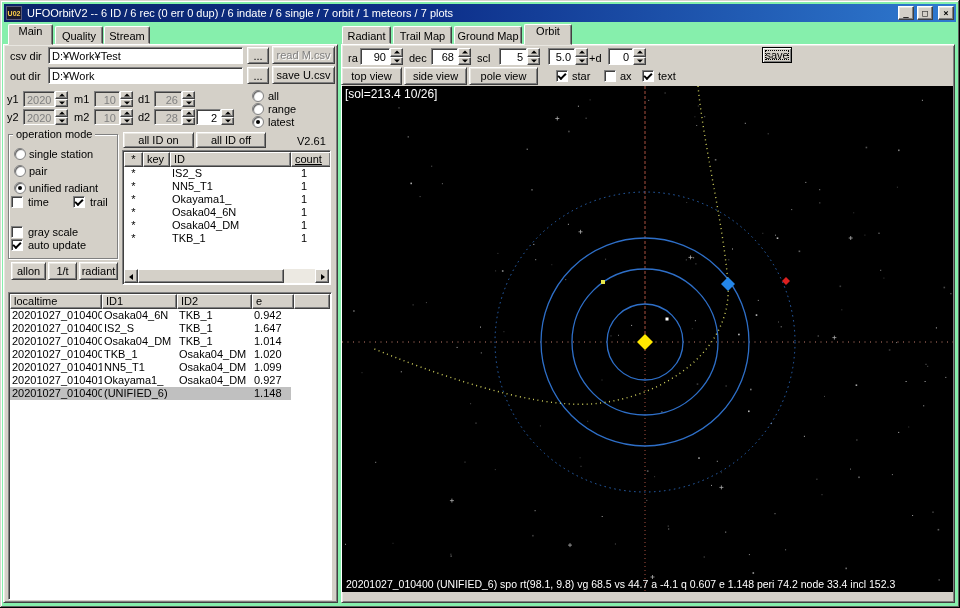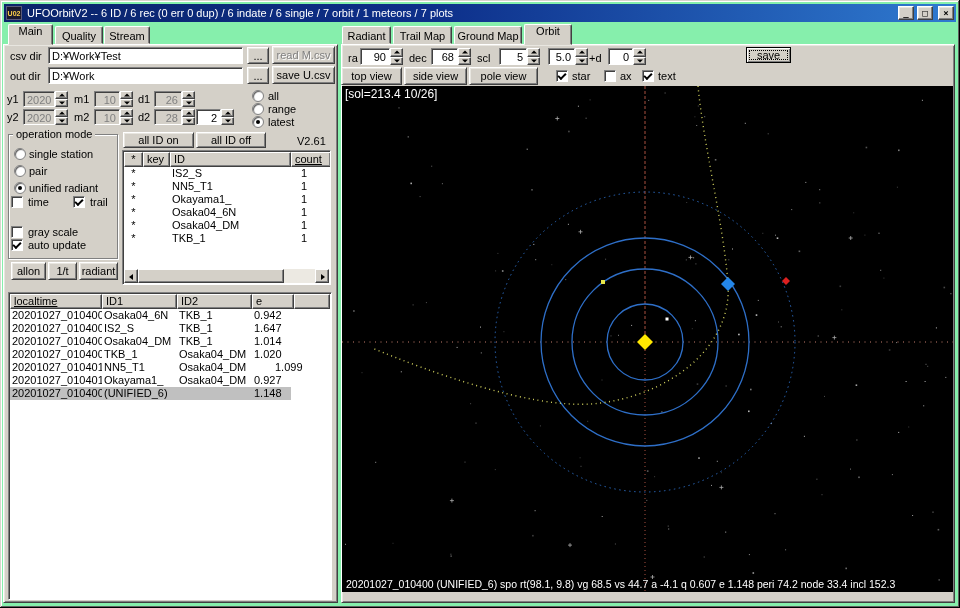--- a/index.html
+++ b/index.html
@@ -229,21 +229,21 @@
     <div class="hscroll">
       <div class="sarrow left"></div>
       <div class="sthumb"></div>
       <div class="strack"></div>
       <div class="sarrow right"></div>
     </div>
   </div>
 
   <div class="sunken" style="left:8px;top:292px;width:324px;height:308px">
     <div class="thead">
-        <div class="th" style="width: 92px; text-decoration: underline;">localtime</div>
+        <div class="th" style="width: 92px;">localtime</div>
         <div class="th" style="width: 75px;">ID1</div>
         <div class="th" style="width: 75px;">ID2</div>
         <div class="th" style="width: 42px;">e</div>
         <div class="th fill"></div>
       </div>
     <div class="rows">
         <div class="trow">
           <div class="td" style="width: 92px;">20201027_010400</div>
           <div class="td" style="width: 75px;">Osaka04_6N</div>
           <div class="td" style="width: 75px;">TKB_1</div>
@@ -264,21 +264,21 @@
         <div class="trow">
           <div class="td" style="width: 92px;">20201027_010400</div>
           <div class="td" style="width: 75px;">TKB_1</div>
           <div class="td" style="width: 75px;">Osaka04_DM</div>
           <div class="td" style="width: 42px;">1.020</div>
         </div>
         <div class="trow">
           <div class="td" style="width: 92px;">20201027_010401</div>
           <div class="td" style="width: 75px;">NN5_T1</div>
           <div class="td" style="width: 75px;">Osaka04_DM</div>
-          <div class="td" style="width: 42px; margin-left: 21px;">1.099</div>
+          <div class="td" style="width: 42px;">1.099</div>
         </div>
         <div class="trow">
           <div class="td" style="width: 92px;">20201027_010401</div>
           <div class="td" style="width: 75px;">Okayama1_</div>
           <div class="td" style="width: 75px;">Osaka04_DM</div>
           <div class="td" style="width: 42px;">0.927</div>
         </div>
         <div class="trow sel">
           <div class="td" style="width: 92px;">20201027_010400</div>
           <div class="td" style="width: 75px;">(UNIFIED_6)</div>
@@ -316,21 +316,21 @@
   <div class="spin" style="left:575px;top:48px;height:17px">
       <div class="sb up"></div>
       <div class="sb dn"></div>
     </div>
   <div class="lbl" style="left:589px;top:52px">+d</div>
   <div class="field num" style="left:608px;top:48px;width:25px;height:17px">0</div>
   <div class="spin" style="left:633px;top:48px;height:17px">
       <div class="sb up"></div>
       <div class="sb dn"></div>
     </div>
-  <div class="btn default" style="left:746px;top:47px;width:45px;height:16px">save</div>
+  <div class="btn default" style="left:762px;top:47px;width:30px;height:16px">save</div>
 
   <div class="btn" style="left:341px;top:67px;width:61px;height:18px">top view</div>
   <div class="btn" style="left:404px;top:67px;width:63px;height:18px">side view</div>
   <div class="btn" style="left:469px;top:67px;width:69px;height:18px">pole view</div>
   <div class="cb on" style="left:556px;top:70px"></div>
   <div class="lbl" style="left:572px;top:70px">star</div>
   <div class="cb" style="left:604px;top:70px"></div>
   <div class="lbl" style="left:620px;top:70px">ax</div>
   <div class="cb on" style="left:642px;top:70px"></div>
   <div class="lbl" style="left:658px;top:70px">text</div>

